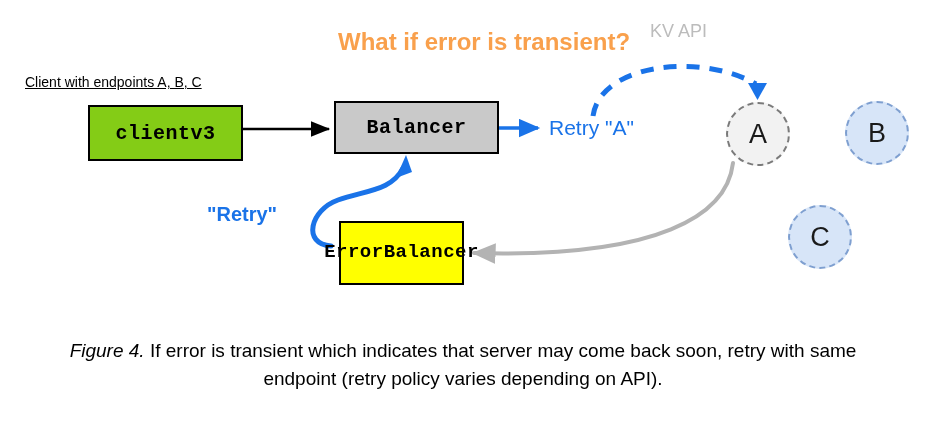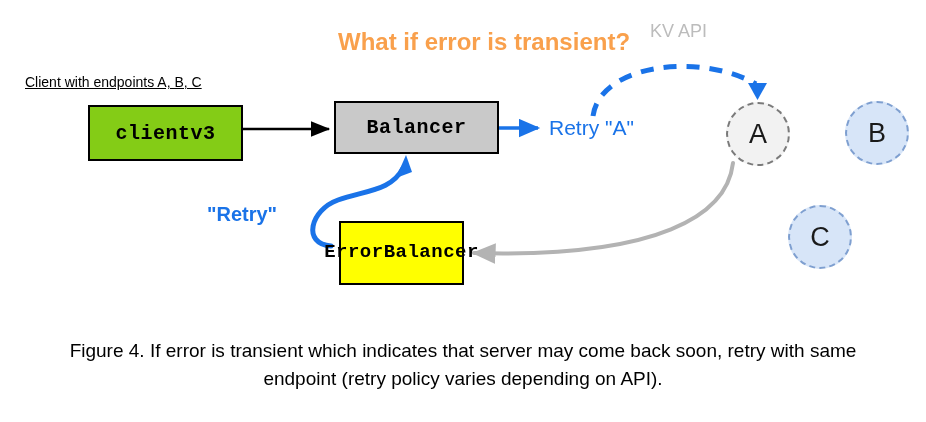--- a/index.html
+++ b/index.html
@@ -142,20 +142,21 @@
     position: absolute;
     left: 63px;
     top: 337px;
     width: 800px;
     text-align: center;
     font-size: 19px;
     line-height: 1.45;
     color: #000000;
   }
   #figure-caption .caption-prefix {
+    font-style: italic;
     margin-top: 37px;
   }
 </style>
 </head>
 <body>
 
 <div id="figure-root">
 
   <svg id="edges-layer" viewBox="0 0 926 422" width="926" height="422" xmlns="http://www.w3.org/2000/svg">
     <defs>

